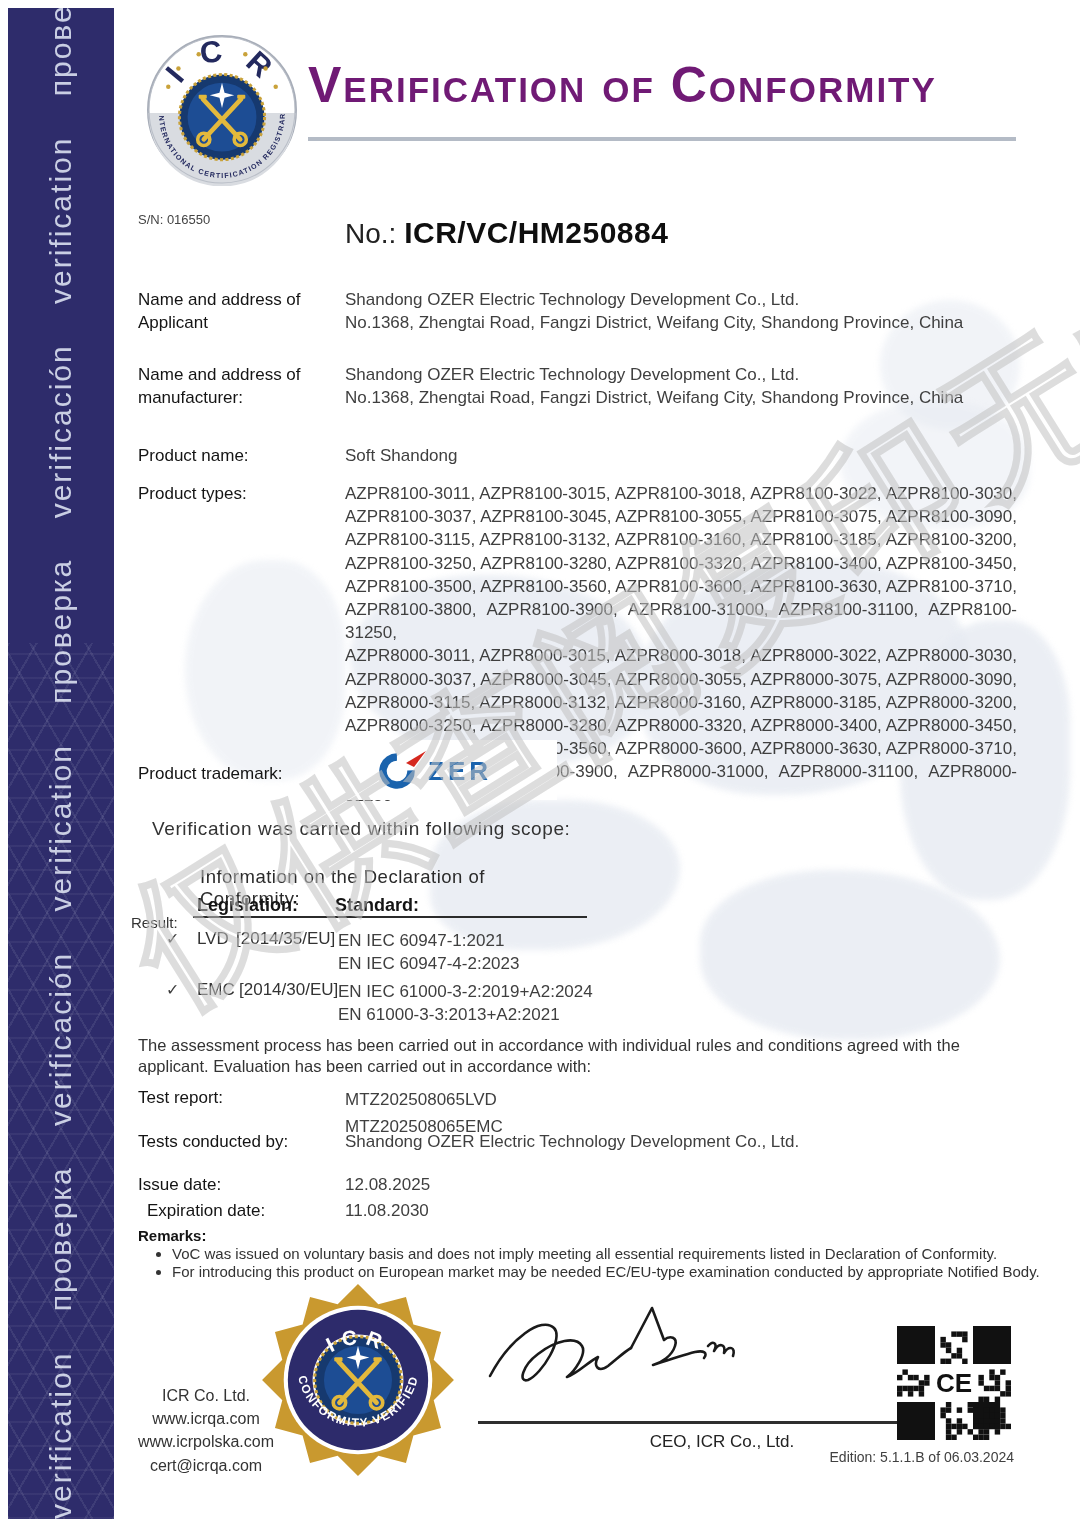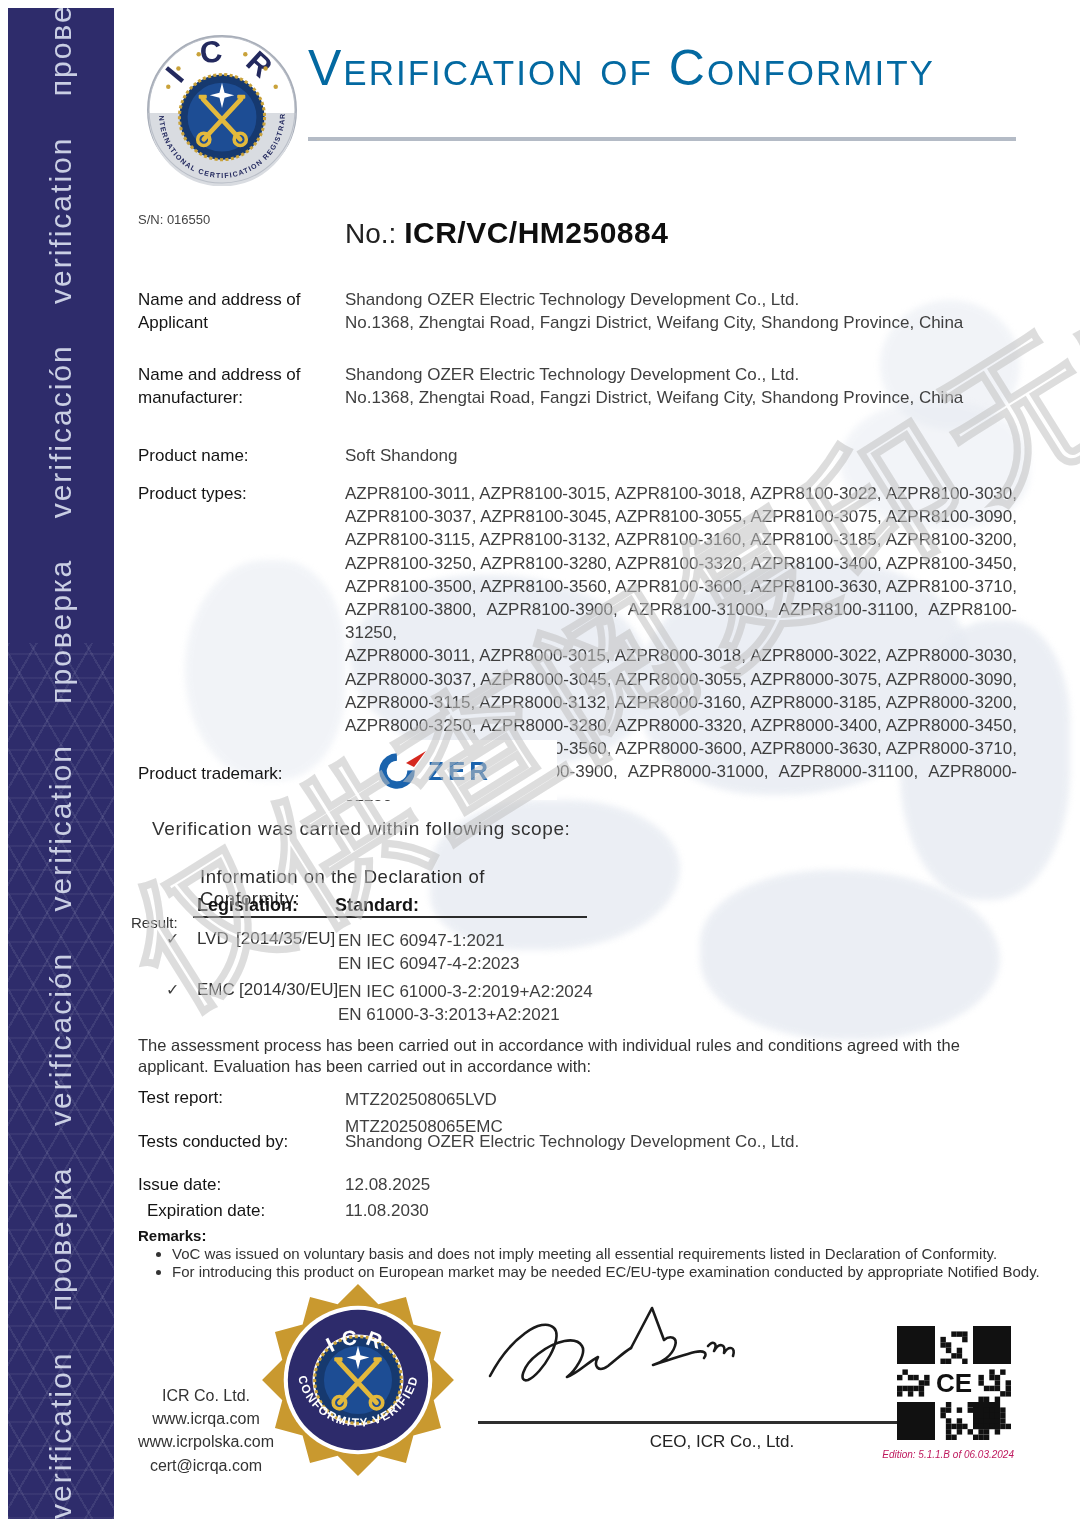--- a/index.html
+++ b/index.html
@@ -23,22 +23,22 @@
       font-size:30px; letter-spacing:2px; word-spacing:30px; color:#c9cee3; font-weight:500; }
 
   
   .watermark { position:absolute; left:70px; top:600px; width:1000px; z-index:3;
       font-size:150px; font-weight:700; letter-spacing:10px; color:transparent;
       -webkit-text-stroke:2.5px #c2c2c2; opacity:.55; transform:rotate(-32deg);
       pointer-events:none; white-space:nowrap; }
 
   
   .z { position:absolute; z-index:2; }
-  .title { left:308px; top:39px; font-variant:small-caps; font-size:50px; font-weight:400;
-           letter-spacing:2px; color:#0369a1; }
+  .title { left:308px; top:56px; font-variant:small-caps; font-size:50px; font-weight:700;
+           letter-spacing:2px; color:#701a75; }
   .title-rule { left:308px; top:137px; width:708px; height:4px; background:#b4bbc6; }
   .sn { left:138px; top:212px; font-size:13px; color:#444; }
   .no-line { left:345px; top:216px; font-size:28px; color:#222; }
   .no-line b { font-size:30px; color:#0f0f0f; letter-spacing:.5px; }
 
   .label { font-weight:400; color:#141414; font-size:17px; line-height:23px; }
   .val { font-size:17px; color:#3f3f3f; line-height:23px; }
 
   .types { left:345px; top:482px; width:672px; }
   .type-line { font-size:17px; line-height:23.2px; color:#3f3f3f;
@@ -57,21 +57,21 @@
 
   .paragraph { left:138px; top:1035px; width:897px; font-size:16.5px; line-height:21px; color:#333; }
 
   .remarks-label { left:138px; top:1227px; font-size:15px; font-weight:700; color:#141414;text-align:center; }
   .remarks-list { left:160px; top:1245px; width:880px; }
   .remarks-list li { font-size:15px; line-height:17.8px; color:#333; margin-left:12px; }
 
   .footer-company { left:138px; top:1384px; font-size:16px; color:#333; line-height:23.2px;text-align:center; }
   .sig-rule { left:478px; top:1421px; width:488px; height:2.5px; background:#2e2e2e; }
   .ceo-caption { left:478px; top:1432px; width:488px; text-align:center; font-size:17px; color:#222; }
-  .edition { left:752px; top:1449px; width:262px; text-align:right; font-size:10px; color:#be185d;font-style:italic; }
+  .edition { left:752px; top:1449px; width:262px; text-align:right; font-size:14px; color:#404040; }
 </style>
 </head>
 <body>
 
 <div class="page">
 
   <div>
     <div class="blob" style="left:350px;top:575px;width:300px;height:190px;border-radius:45% 55% 40% 60%;"></div>
     <div class="blob" style="left:640px;top:560px;width:330px;height:235px;border-radius:55% 45% 60% 40%;"></div>
     <div class="blob" style="left:880px;top:300px;width:140px;height:130px;border-radius:50%;opacity:.55;"></div>

